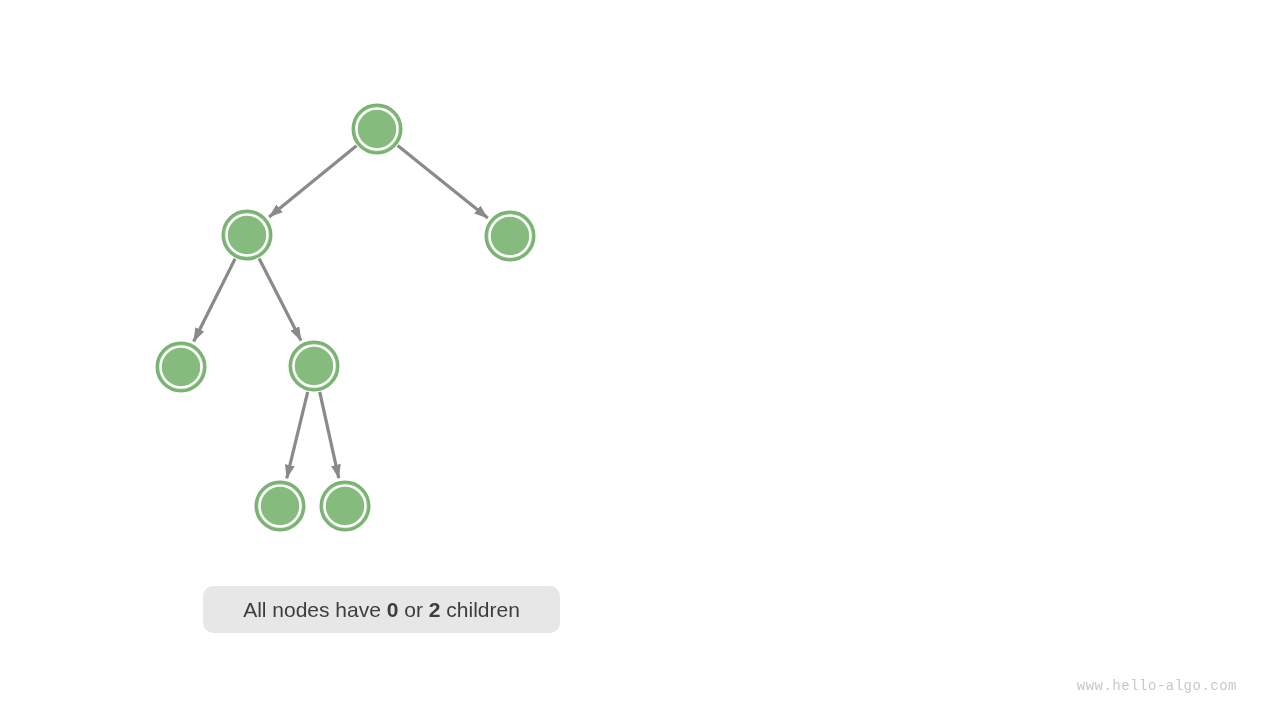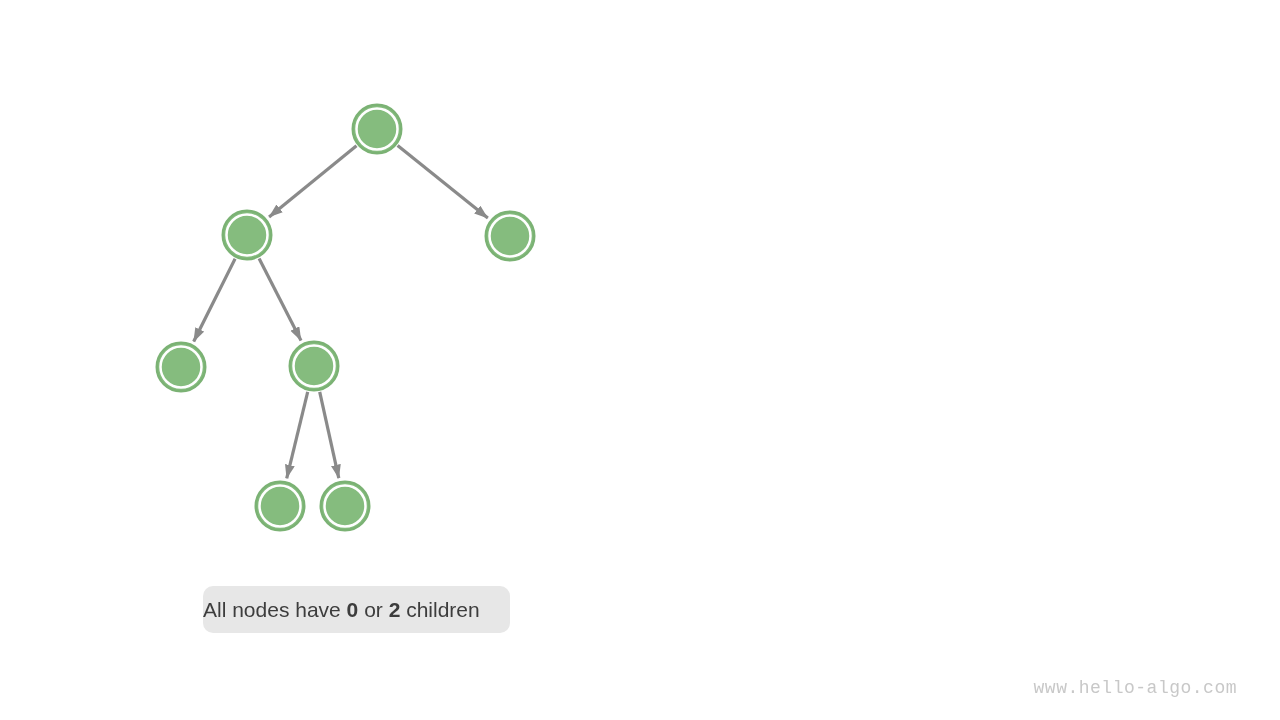--- a/index.html
+++ b/index.html
@@ -44,39 +44,40 @@
     font-size: 25px;
     line-height: 30px;
     font-weight: 700;
     color: var(--label-color, #4d9e50);
     letter-spacing: 0px;
   }
   .caption {
     position: absolute;
     left: 203px;
     top: 586px;
-    width: 307px;
+    width: 357px;
     height: 47px;
     background: var(--caption-bg, #e7e7e7);
     border-radius: 10px;
     display: flex;
     align-items: center;
+    justify-content: center;
     font-size: 21px;
     color: var(--caption-text, #3d3d3d);
     white-space: pre;
   }
   .caption b {
     font-weight: 700;
   }
   .watermark {
     position: absolute;
     top: 678px;
     right: 43px;
     font-family: "Liberation Mono", "DejaVu Sans Mono", monospace;
-    font-size: 18px;
+    font-size: 14px;
     color: var(--watermark-color, #c8c8c8);
     letter-spacing: 0.5px;
   }
 </style>
 </head>
 <body>
 
 <div class="stage">
 
   <svg id="tree-svg" width="1280" height="720" viewBox="0 0 1280 720" xmlns="http://www.w3.org/2000/svg">

